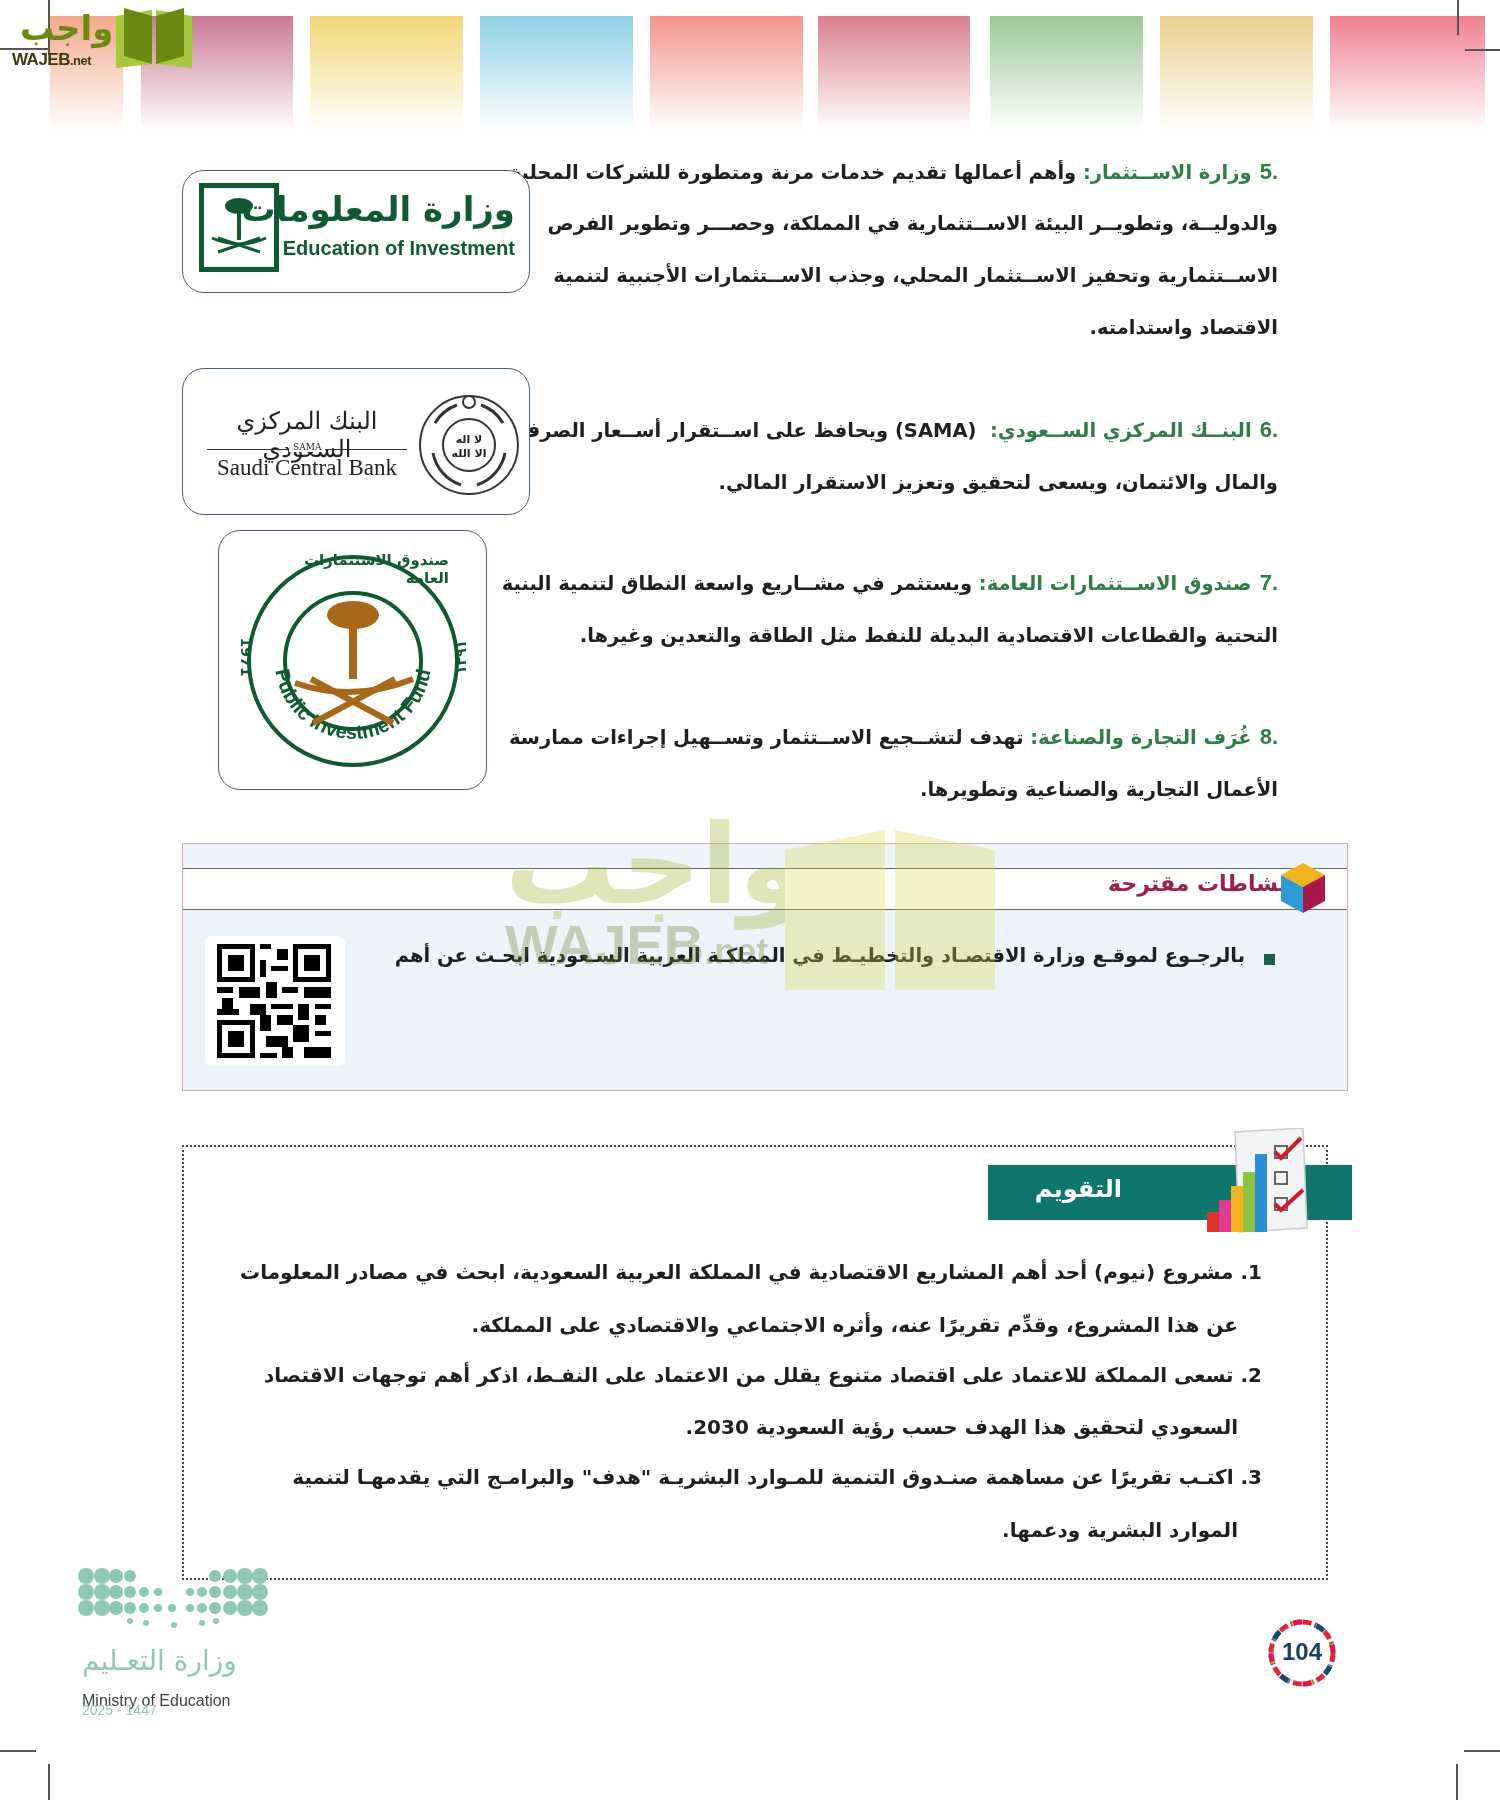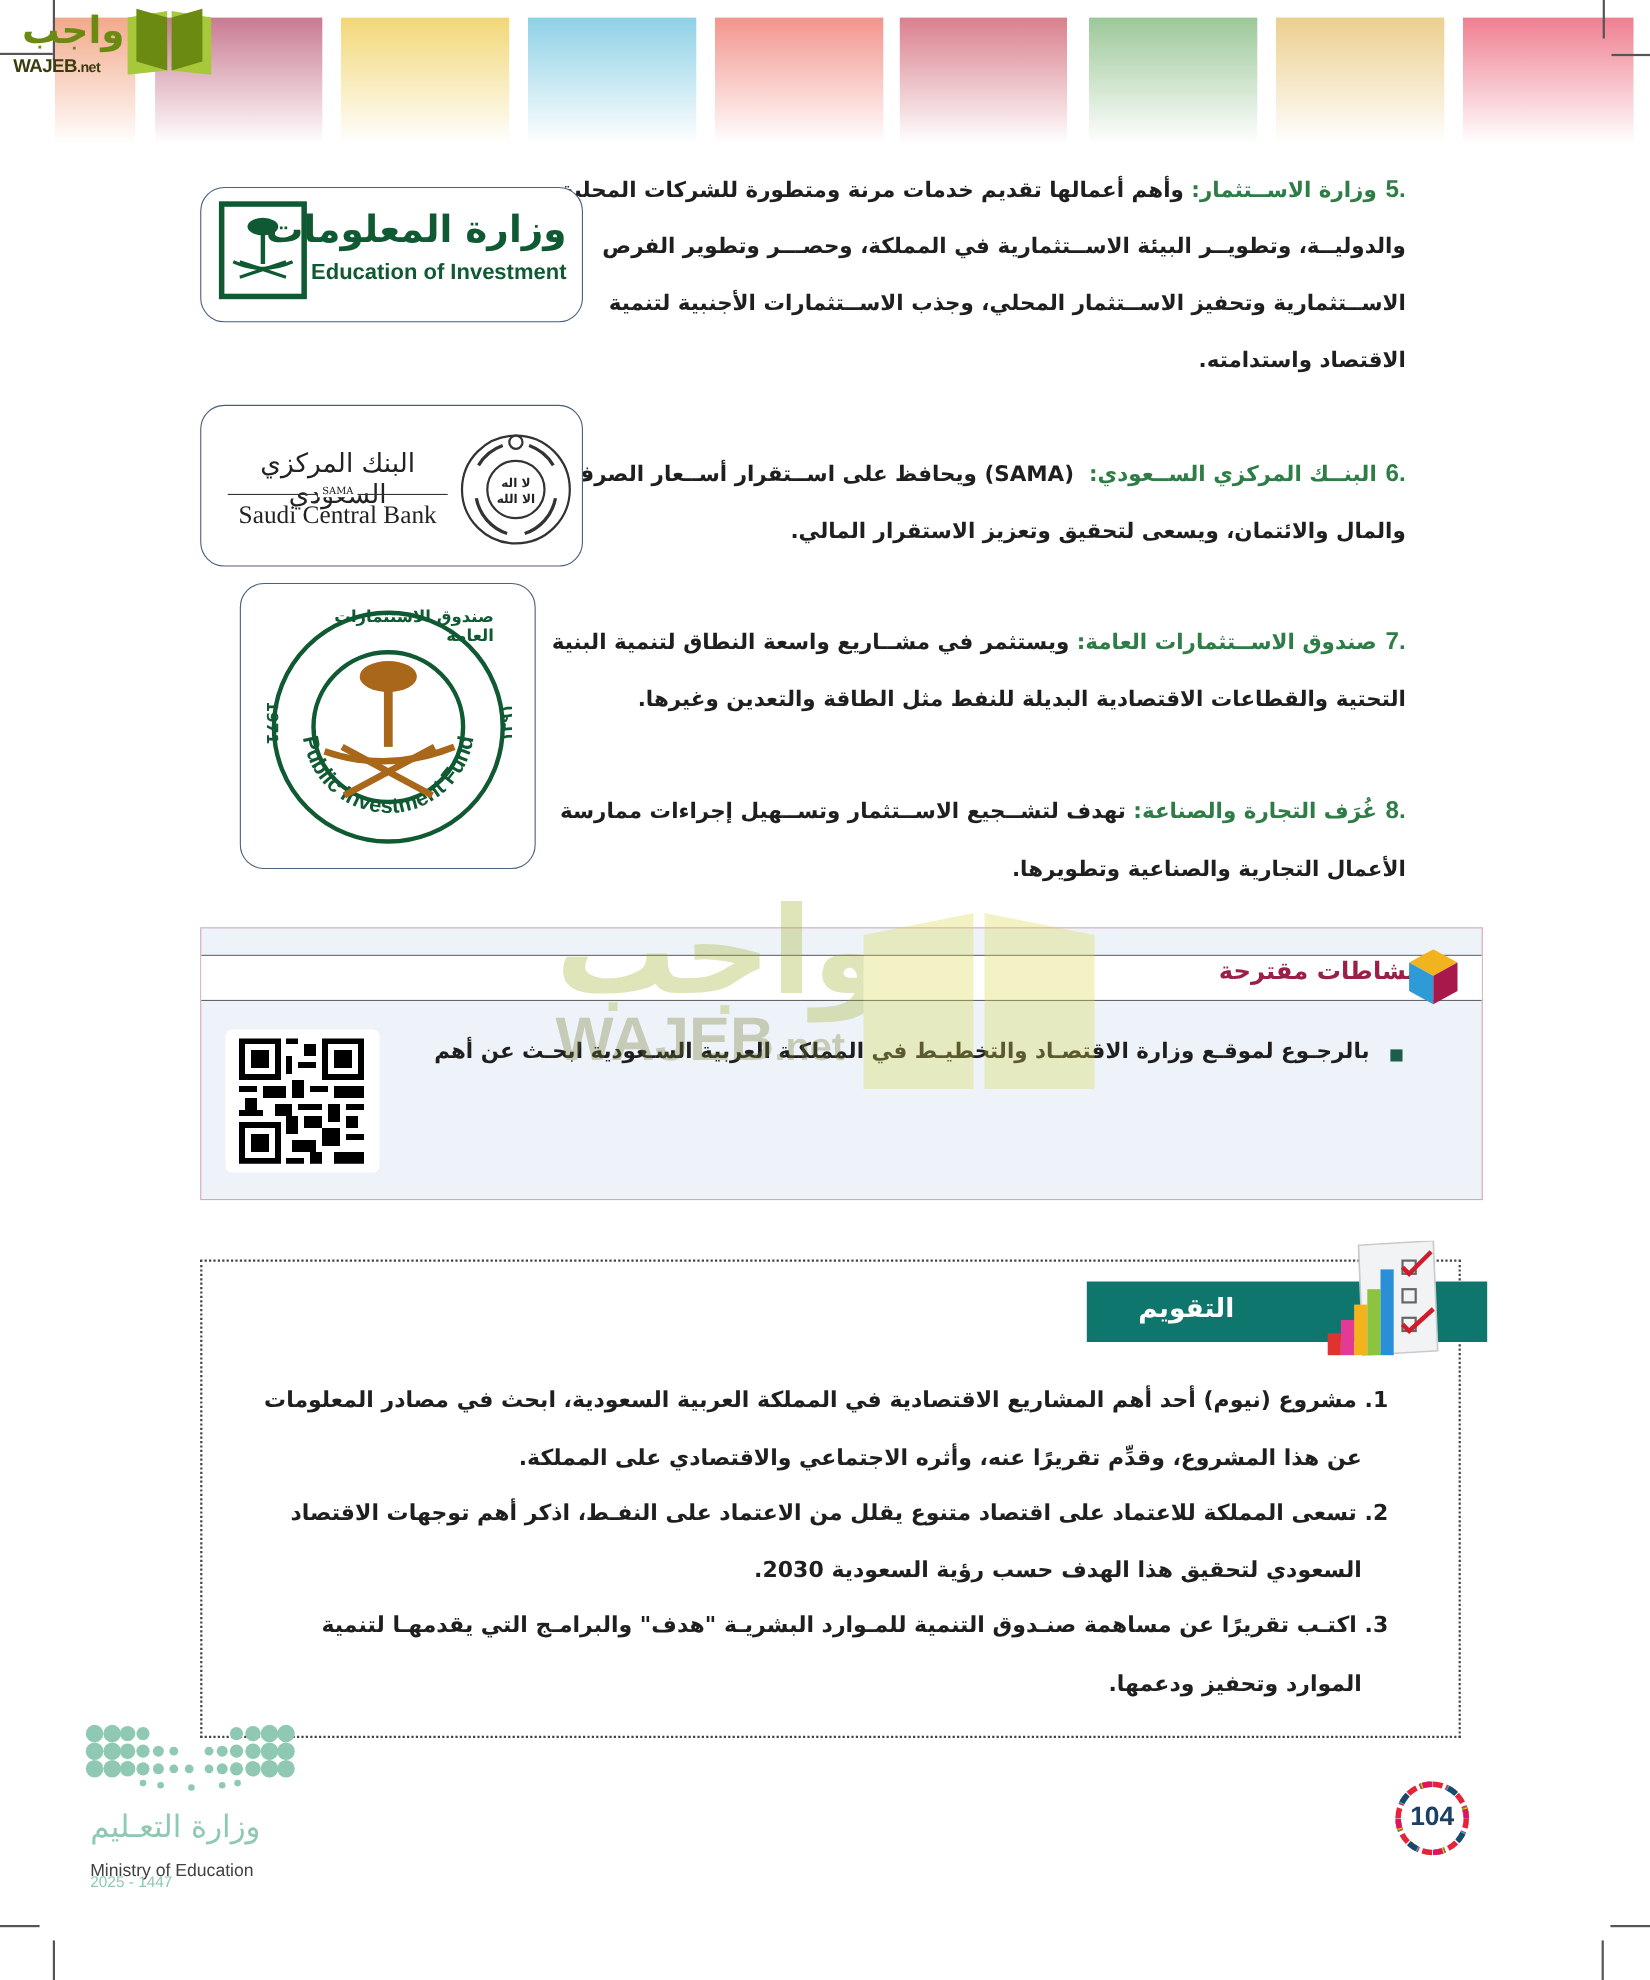--- a/index.html
+++ b/index.html
@@ -236,21 +236,21 @@
 <div>
   <div class="eline" style="top:1260px;"><span>1.</span> <span>مشروع (نيوم) أحد أهم المشاريع الاقتصادية في المملكة العربية السعودية، ابحث في مصادر المعلومات</span></div>
   <div class="eline" style="top:1313px;right:262px;">عن هذا المشروع، وقدِّم تقريرًا عنه، وأثره الاجتماعي والاقتصادي على المملكة.</div>
 </div>
 <div>
   <div class="eline" style="top:1363px;"><span>2.</span> <span>تسعى المملكة للاعتماد على اقتصاد متنوع يقلل من الاعتماد على النفـط، اذكر أهم توجهات الاقتصاد</span></div>
   <div class="eline" style="top:1415px;right:262px;">السعودي لتحقيق هذا الهدف حسب رؤية السعودية 2030.</div>
 </div>
 <div>
   <div class="eline" style="top:1465px;margin-left:42px;"><span>3.</span> <span>اكتـب تقريرًا عن مساهمة صنـدوق التنمية للمـوارد البشريـة "هدف" والبرامـج التي يقدمهـا لتنمية</span></div>
-  <div class="eline" style="top:1518px;right:262px;">الموارد وتحفيز ودعمها.</div>
+  <div class="eline" style="top:1518px;right:262px;">الموارد البشرية ودعمها.</div>
 </div>
 
 <div class="abs" style="left:80px;top:1562px;width:190px;height:160px;">
   <div id="moe-dots">
       <div class="moe-dot" style="left: -2px; top: 6px; width: 16px; height: 16px;"></div>
       <div class="moe-dot" style="left: 14px; top: 6px; width: 16px; height: 16px;"></div>
       <div class="moe-dot" style="left: 29px; top: 7px; width: 14px; height: 14px;"></div>
       <div class="moe-dot" style="left: 44px; top: 8px; width: 12px; height: 12px;"></div>
       <div class="moe-dot" style="left: 129px; top: 8px; width: 12px; height: 12px;"></div>
       <div class="moe-dot" style="left: 143px; top: 7px; width: 14px; height: 14px;"></div>

